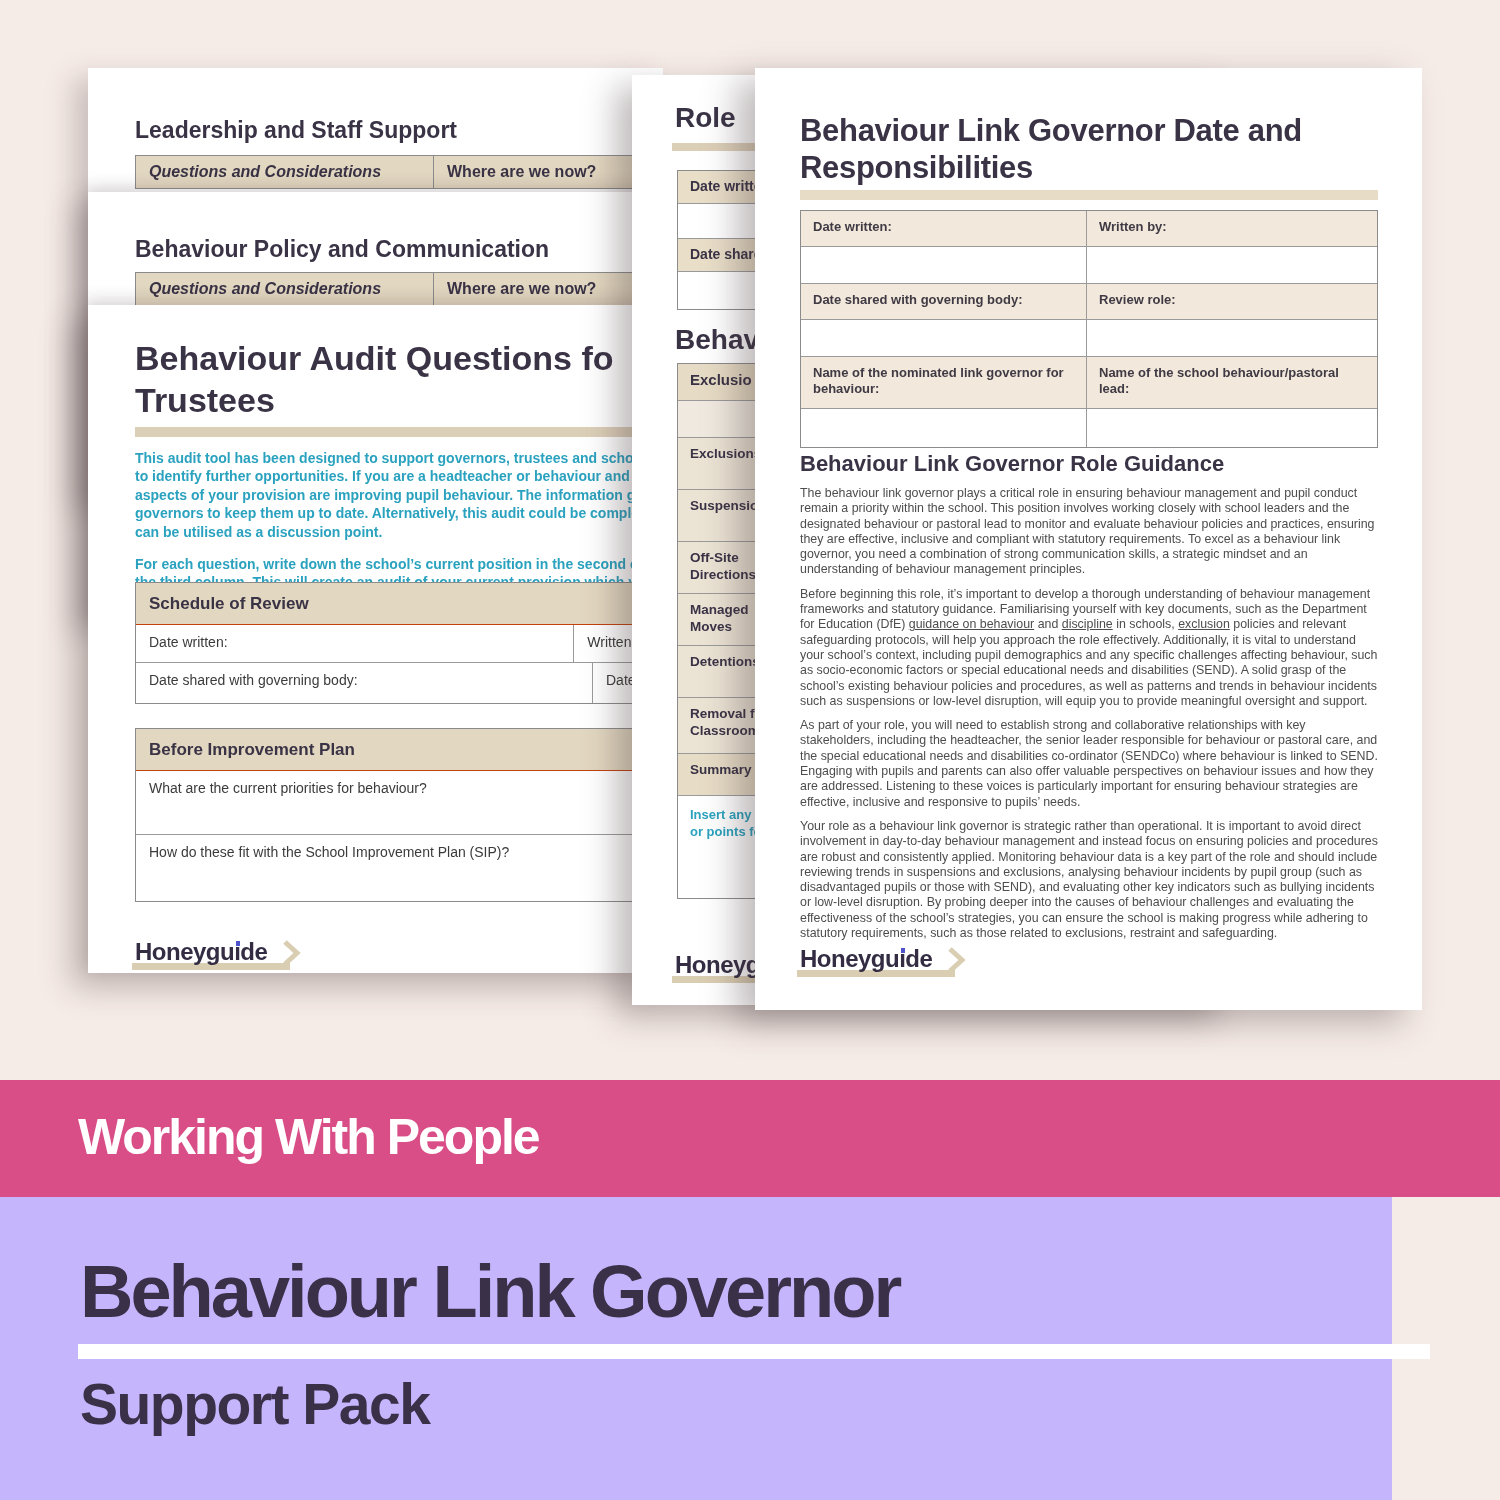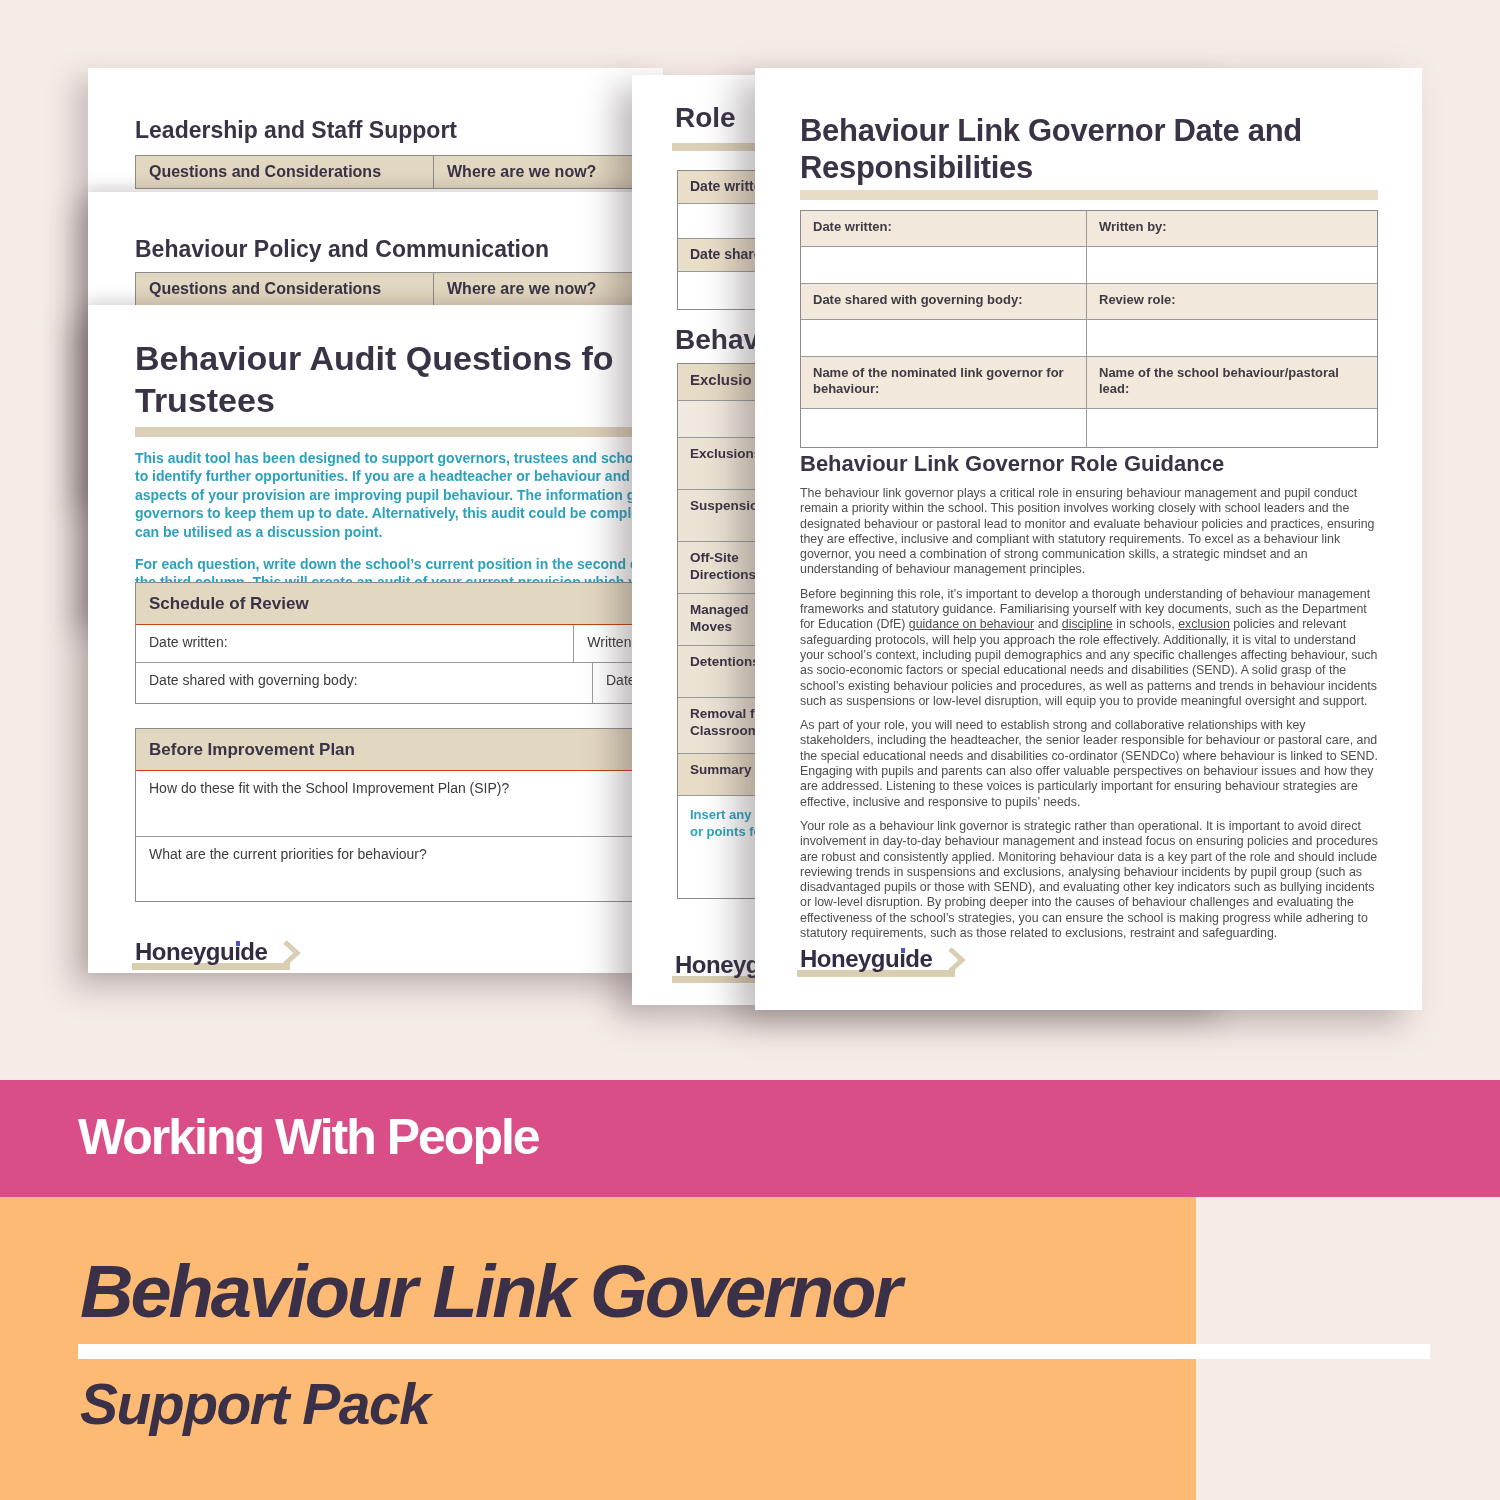--- a/index.html
+++ b/index.html
@@ -18,21 +18,21 @@
           box-shadow:-18px 12px 32px rgba(70,55,60,.34);}
 
   .abs{position:absolute;}
   .hd{font-weight:bold;color:#3a3346;line-height:1.08;}
   .nowrap{white-space:nowrap;overflow:visible;}
 
   
   .strip-heading{left:47px;font-size:23px;}
   .strip-table{left:47px;width:520px;height:34px;border:1px solid #8b8b8b;background:#e2d7c0;
                display:flex;box-sizing:border-box;}
-  .strip-table .c1{width:298px;border-right:1px solid #8b8b8b;box-sizing:border-box;}
+  .strip-table .c1{width:298px;border-right:1px solid #8b8b8b;box-sizing:border-box;font-style:italic;}
   .strip-table .c2{flex:1;}
   .strip-table .cell{padding:7px 0 0 13px;font-size:16px;font-weight:bold;color:#3a3346;white-space:nowrap;}
 
   
   .audit-title{left:47px;top:32px;font-size:34px;line-height:42px;}
   .tanbar{background:#dccfb8;height:10px;}
   .teal{color:#2aa2bf;font-weight:bold;font-size:14px;line-height:18.4px;}
   .doc-table{border:1px solid #8b8b8b;box-sizing:border-box;background:#fff;}
   .t-head{background:#e2d7c0;border-bottom:1px solid #c2410c;font-weight:bold;font-size:17px;
           color:#3a3346;padding:11px 0 0 13px;box-sizing:border-box;height:42px;}
@@ -76,21 +76,21 @@
              line-height:30px;}
   .logo-i{position:relative;}
   .logo-i::after{content:"";position:absolute;left:1.5px;top:3px;width:4.5px;height:4.5px;
                  background:#4c52c9;}
   .logo-chevron{position:absolute;left:148px;top:2px;}
 
   
   #pink-band{position:absolute;left:0;top:1080px;width:1500px;height:117px;background:#d94e87;z-index:6;}
   #pink-band .cat{position:absolute;left:78px;top:29px;font-size:50px;line-height:56px;font-weight:bold;
                   color:#ffffff;letter-spacing:-2px;}
-  #beige-band{position:absolute;left:0;top:1197px;width:1196px;height:303px;background:#fdba74;z-index:6;font-style:italic;}
+  #beige-band{position:absolute;left:0;top:1197px;width:1392px;height:303px;background:#c4b5fd;z-index:6;}
   #beige-band .big-title{position:absolute;left:80px;top:52px;font-size:74px;font-weight:bold;
                   color:#3a3047;letter-spacing:-3px;white-space:nowrap;}
   #beige-band .white-bar{position:absolute;left:78px;top:147px;width:1352px;height:15px;background:#ffffff;}
   #beige-band .subtitle{position:absolute;left:80px;top:174px;font-size:57px;font-weight:bold;
                   color:#3a3047;letter-spacing:-1.5px;}
 </style>
 </head>
 <body>
 
 <div id="canvas">
@@ -137,25 +137,25 @@
         <div class="t-cell" style="flex:1;">Written by:</div>
       </div>
       <div class="t-row" style="height:40px;">
         <div class="t-cell div-l" style="width:457px;">Date shared with governing body:</div>
         <div class="t-cell" style="flex:1;">Date</div>
       </div>
     </div>
 
     <div class="abs doc-table" style="left:47px;top:423px;width:520px;">
       <div class="t-head nowrap">Before Improvement Plan</div>
+      <div class="t-row" style="height:64px;">
+        <div class="t-cell">What are the current priorities for behaviour?</div>
+      </div>
       <div class="t-row" style="height:66px;">
         <div class="t-cell">How do these fit with the School Improvement Plan (SIP)?</div>
-      </div>
-      <div class="t-row" style="height:64px;">
-        <div class="t-cell">What are the current priorities for behaviour?</div>
       </div>
     </div>
 
     <div class="logo" style="left:47px;top:632px;">
       <span class="logo-underline"></span>
       <span class="logo-text"><span>Honeygu</span><span class="logo-i">ı</span><span>de</span></span>
       <svg class="logo-chevron" width="18" height="28" viewBox="0 0 18 28">
         <path d="M2 3 L14 14 L2 25" fill="none" stroke="#d9cdb2" stroke-width="5"></path>
       </svg>
     </div>

